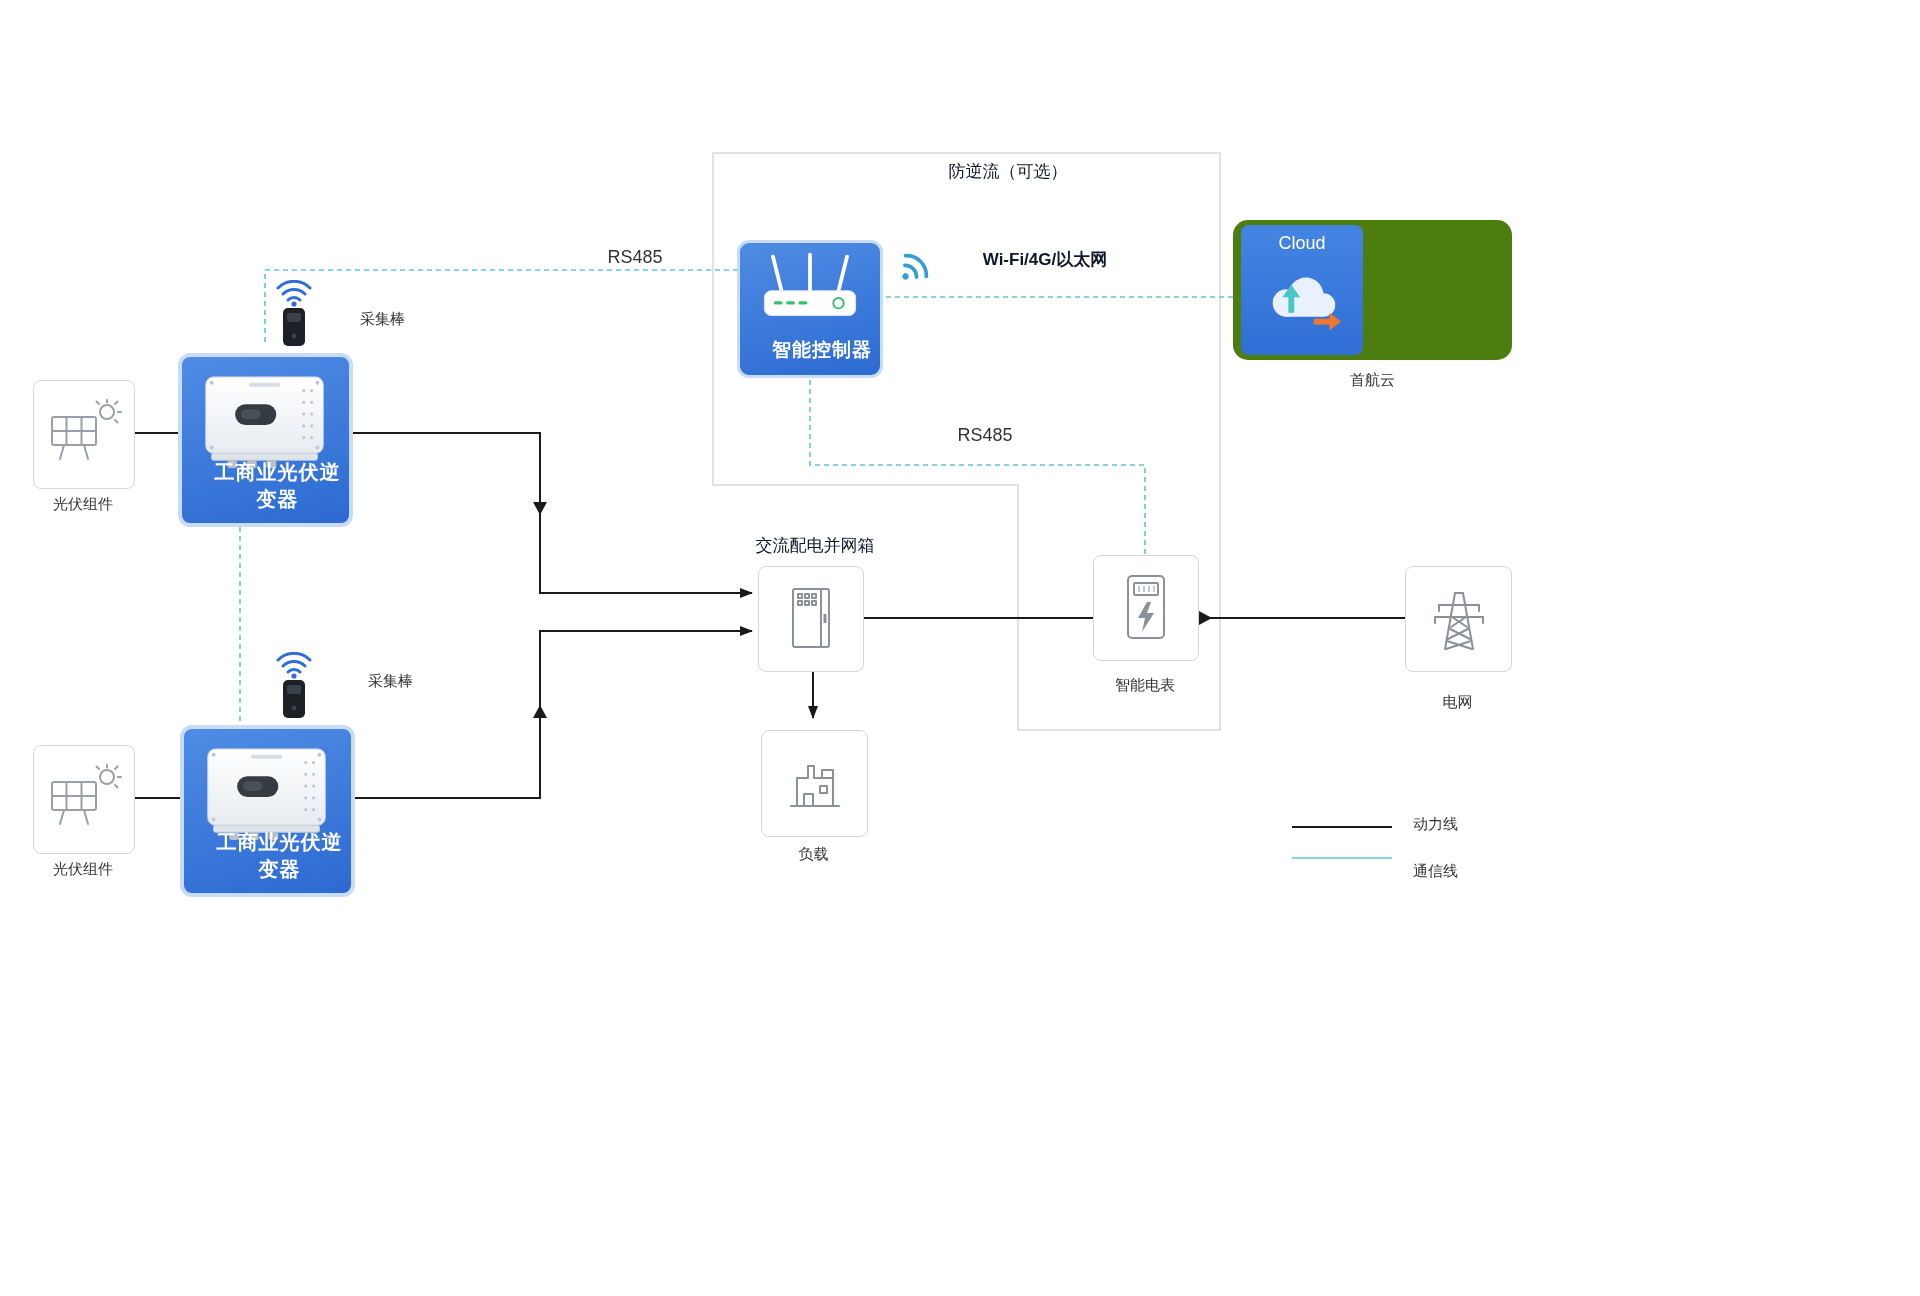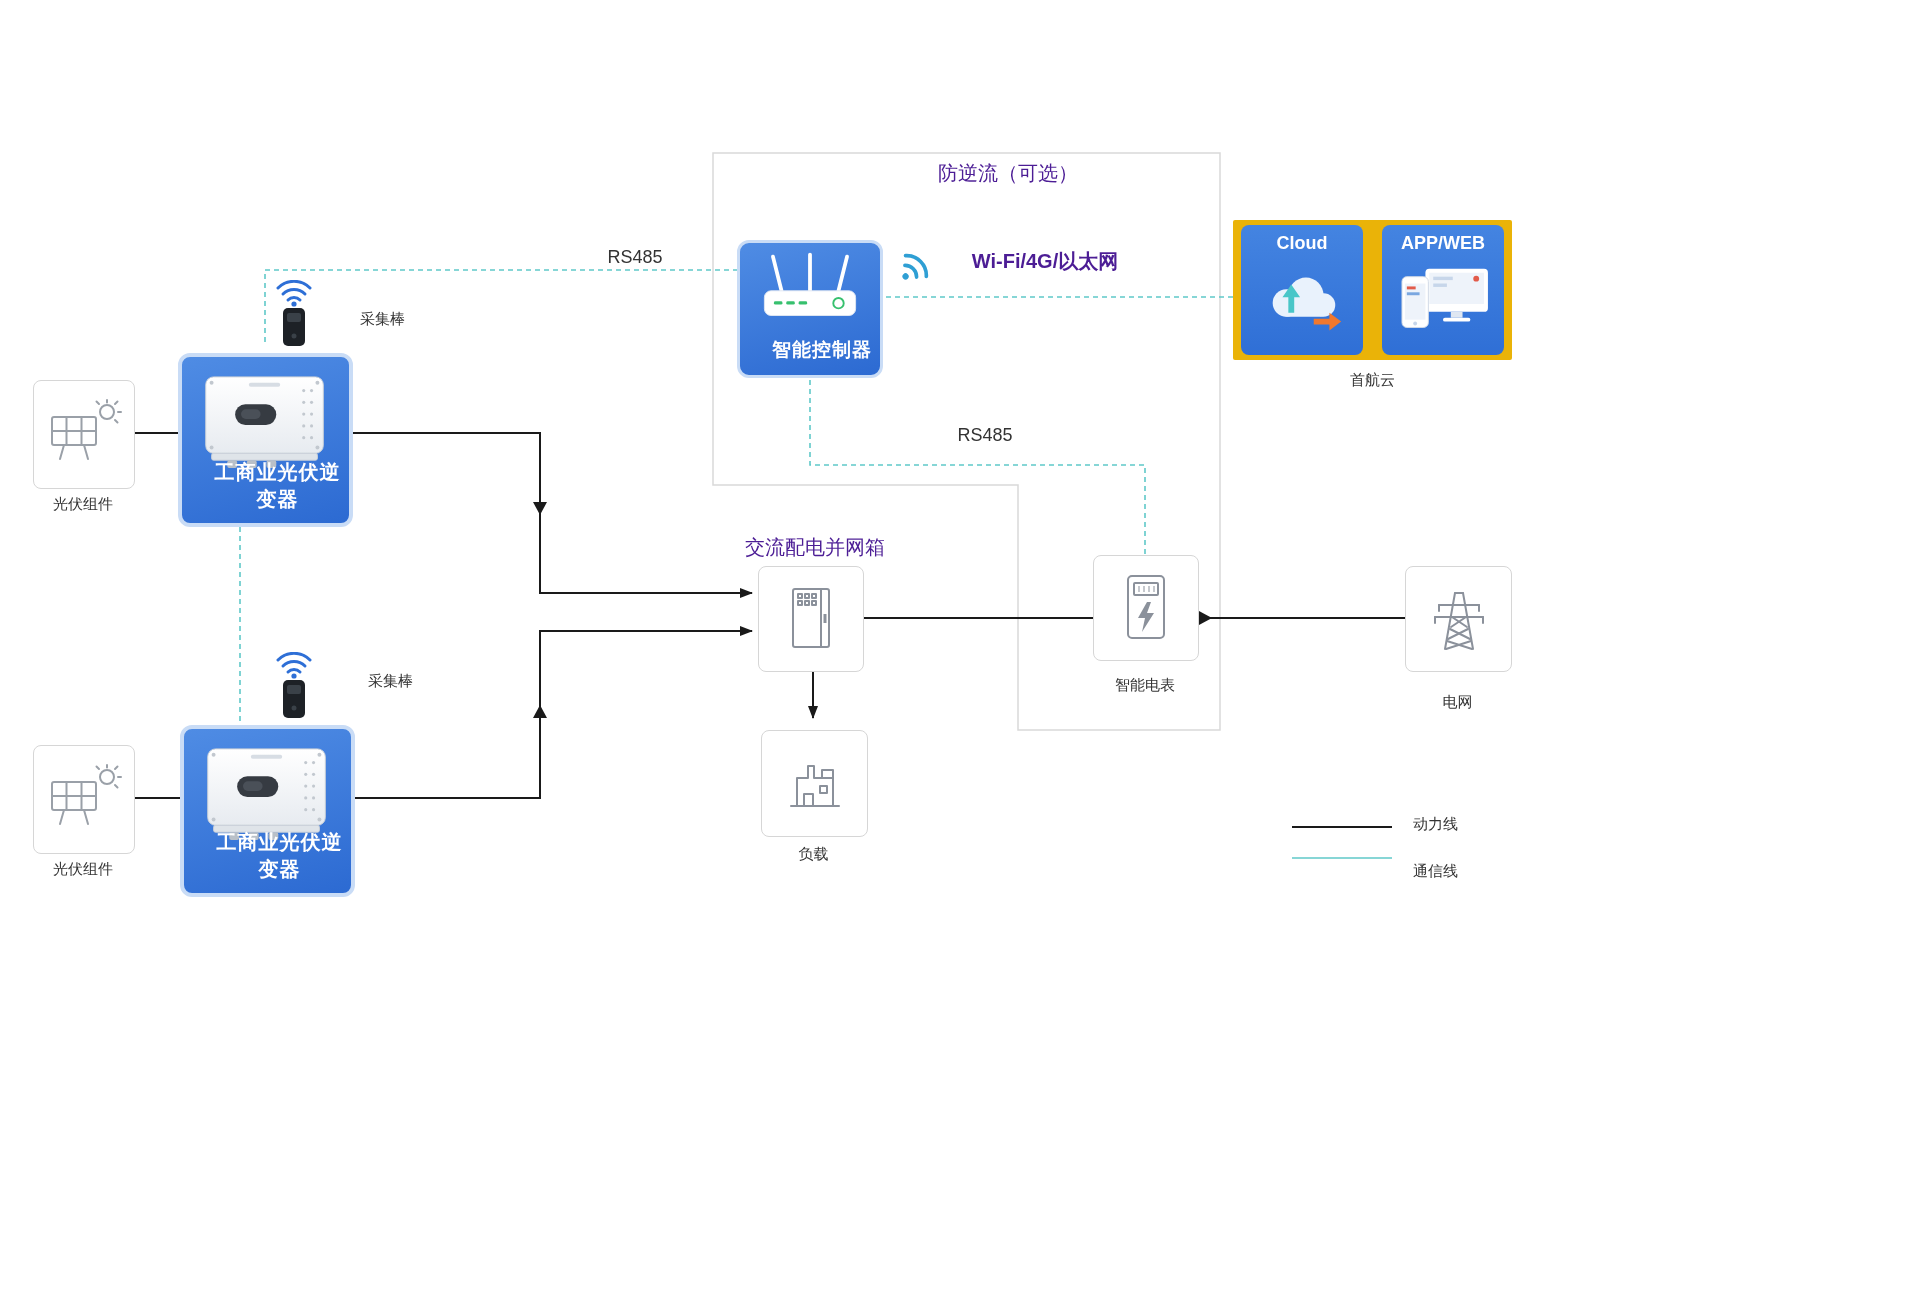--- a/index.html
+++ b/index.html
@@ -9,22 +9,22 @@
   svg{display:block;}
   .wires{left:0;top:0;z-index:0;pointer-events:none;}
   .node{background:#fff;border:1px solid #d6d6d6;border-radius:8px;
         display:flex;align-items:center;justify-content:center;z-index:2;}
   .bluebox{background:linear-gradient(165deg,#4f8ce4 0%,#2c6ad2 100%);
            border:4px solid #c9dcf6;border-radius:12px;z-index:2;}
   .bluebox .blabel{position:absolute;left:0;right:0;bottom:10px;text-align:center;
            color:#fff;font-weight:bold;font-size:20px;letter-spacing:1px;padding-left:24px;}
   .lbl{color:#333;font-size:15px;z-index:3;white-space:nowrap;}
   .lbl.center{text-align:center;}
-  .title{color:#4c1d95;font-size:20px;}
-  .cloudwrap{background:#eab308;border-radius:2px;z-index:2;font-weight:bold;}
+  .title{color:#0f172a;font-size:17px;}
+  .cloudwrap{background:#4d7c0f;border-radius:15px;z-index:2;}
   .cloudcard{position:absolute;background:linear-gradient(180deg,#4484e1 0%,#2f6fd6 100%);
              border-radius:8px;}
   .cloudcard .chead{position:absolute;top:8px;left:0;right:0;text-align:center;
              color:#fff;font-size:18px;}
   .wifi-rot{transform:rotate(45deg);}
 </style>
 </head>
 <body>
 
 <div class="canvas">
@@ -241,37 +241,20 @@
         <g fill="#e9f2fc">
           <circle cx="28" cy="40" r="14"></circle>
           <circle cx="48" cy="32" r="18"></circle>
           <circle cx="66" cy="42" r="12"></circle>
           <rect x="22" y="40" width="48" height="14" rx="7"></rect>
         </g>
         <polygon points="30,50 30,34 24,34 33,21 42,34 36,34 36,50" fill="#49c6c8"></polygon>
         <polygon points="56,56 72,56 72,50 84,59 72,68 72,62 56,62" fill="#f0782e"></polygon>
       </svg>
     </div>
-    <div class="cloudcard" style="left:149px;top:5px;width:122px;height:130px;">
-      <div class="chead">APP/WEB</div>
-      <svg class="abs" style="left:10px;top:38px;" width="102" height="84" viewBox="0 0 104 86">
-        <rect x="34" y="6" width="64" height="44" rx="4" fill="#ffffff"></rect>
-        <rect x="38" y="10" width="56" height="32" fill="#eef3fa"></rect>
-        <rect x="42" y="14" width="20" height="3.5" fill="#c7d6ea"></rect>
-        <rect x="42" y="21" width="14" height="3.5" fill="#c7d6ea"></rect>
-        <circle cx="86" cy="16" r="3" fill="#e25b4a"></circle>
-        <rect x="60" y="50" width="12" height="6" fill="#dfe7f2"></rect>
-        <rect x="52" y="56" width="28" height="4" rx="2" fill="#ffffff"></rect>
-        <rect x="10" y="14" width="27" height="52" rx="5" fill="#ffffff" stroke="#d0d9e6"></rect>
-        <rect x="13" y="21" width="21" height="37" fill="#eef3fa"></rect>
-        <rect x="15" y="24" width="9" height="3" fill="#e25b4a"></rect>
-        <rect x="15" y="30" width="13" height="3" fill="#7aa7e0"></rect>
-        <circle cx="23.5" cy="62" r="2" fill="#c7d6ea"></circle>
-      </svg>
-    </div>
   </div>
   <div class="abs lbl center" style="left:1233px;top:371px;width:279px;">首航云</div>
 
   <div class="abs lbl title center" style="left:705px;top:534px;width:220px;">交流配电并网箱</div>
   <div class="abs node" style="left:758px;top:566px;width:104px;height:104px;">
     <svg width="64" height="72" viewBox="0 0 64 72">
       <g stroke="#8b919b" stroke-width="2" fill="none" stroke-linejoin="round">
         <rect x="14" y="6" width="36" height="58" rx="2"></rect>
         <line x1="42" y1="6" x2="42" y2="64"></line>
         <rect x="19" y="11" width="4" height="4"></rect>

